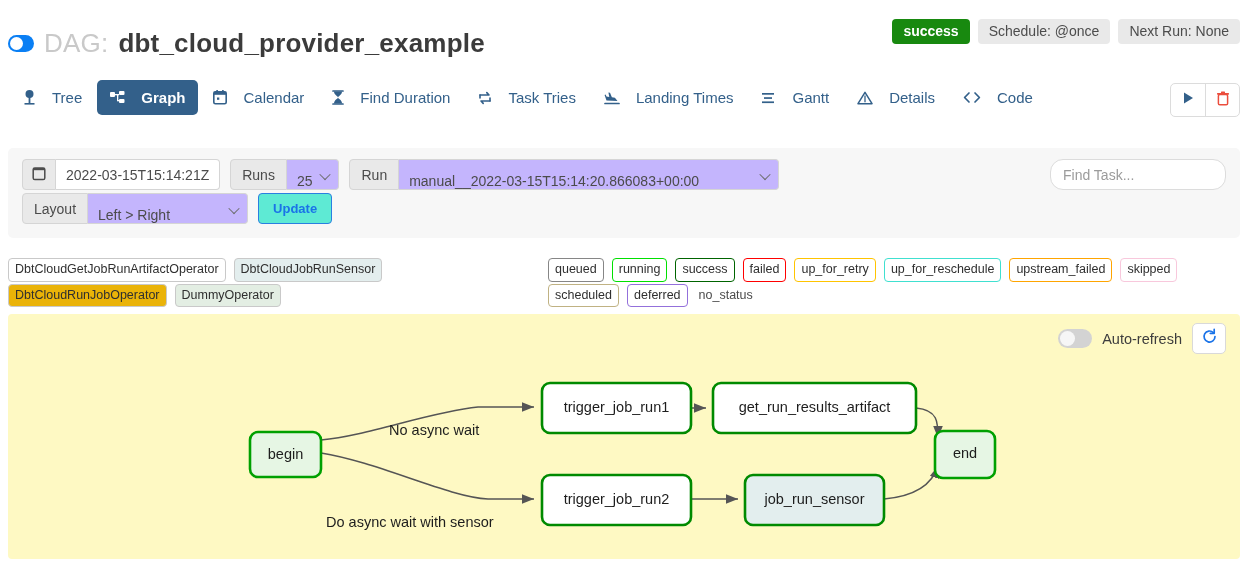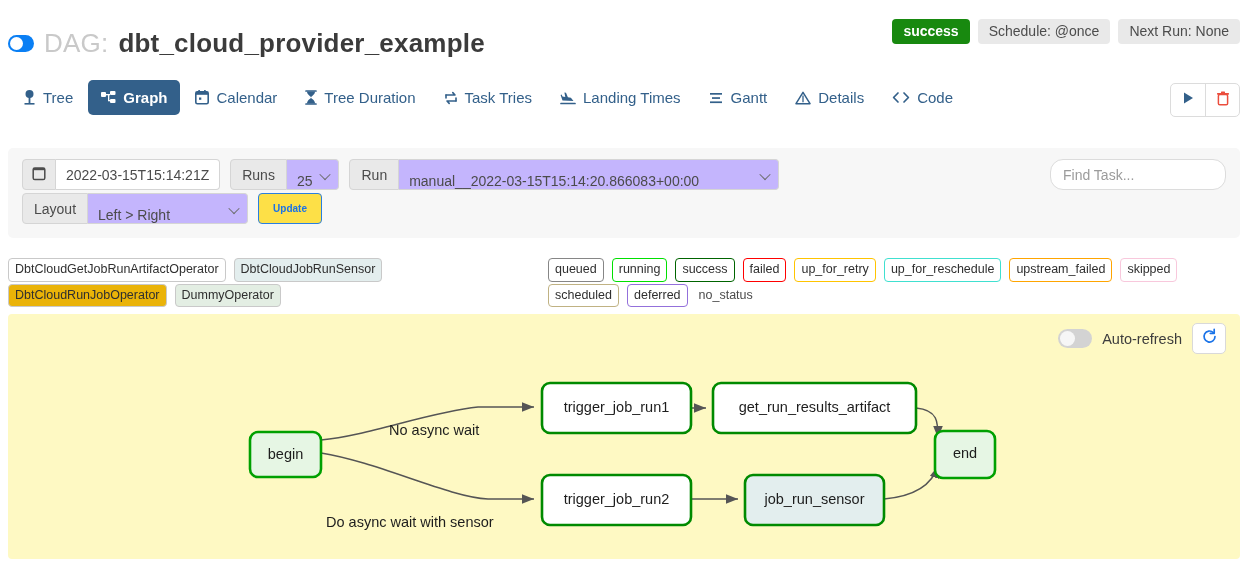--- a/index.html
+++ b/index.html
@@ -45,21 +45,21 @@
   }
   .badge-success { background: #18890f; color: #ffffff; font-weight: bold; }
   .badge-muted { background: #e9e9e9; color: #4c4c4c; }
 
   
   .tabbar {
     position: absolute; left: 0; top: 80px; width: 1248px; height: 52px;
   }
   .tabs { position: absolute; left: 10px; top: 0; display: flex; align-items: center; gap: 2px; }
   .tab {
-    display: flex; align-items: center; gap: 7px;
+    display: flex; align-items: center; gap: 16px;
     padding: 9px 13px; border-radius: 5px; cursor: pointer;
     font-size: 15px; color: #33608a; white-space: nowrap;
   }
   .tab.active { background: #33608a; color: #ffffff; font-weight: bold; }
   .tab svg { display: block; }
   .tab-actions {
     position: absolute; right: 8px; top: 3px;
     display: flex; border: 1px solid #dcdcdc; border-radius: 5px; overflow: hidden;
     background: #fff;
   }
@@ -96,22 +96,22 @@
     white-space: nowrap; cursor: pointer;
   }
   .selectish::after {
     content: ""; position: absolute; right: 9px; top: 12px;
     width: 7px; height: 7px; border-right: 1.6px solid #6d6d6d; border-bottom: 1.6px solid #6d6d6d;
     transform: rotate(45deg) translate(-1px,-1px);
   }
   .gap { width: 10px; }
   .btn-update {
     height: 31px; margin-left: 10px; padding: 0 14px;
-    border: 1px solid #2a7fe0; border-radius: 4px; background: #fde047;
-    color: #1a73e8; font-size: 10px; font-weight: bold; cursor: pointer;
+    border: 1px solid #2a7fe0; border-radius: 4px; background: #5eead4;
+    color: #1a73e8; font-size: 13px; font-weight: bold; cursor: pointer;
     display: flex; align-items: center; font-family: "Liberation Sans", sans-serif;
   }
   .find-task {
     position: absolute; right: 14px; top: 11px; width: 176px; height: 31px;
     background: #ffffff; border: 1px solid #dcdcdc; border-radius: 13px;
     display: flex; align-items: center; padding: 0 12px;
     font-size: 14px; color: #9b9b9b;
   }
 
   
@@ -219,21 +219,21 @@
       <span>Calendar</span>
     </div>
 
     <div class="tab">
       <span>
         <svg width="12" height="15" viewBox="0 0 12 15">
             <path d="M1 1h10M1 14h10" stroke="#33608a" stroke-width="1.7" stroke-linecap="round"></path>
             <path d="M2 1.6c0 3.5 4 4.6 4 5.9 0 1.3-4 2.4-4 5.9h8c0-3.5-4-4.6-4-5.9 0-1.3 4-2.4 4-5.9z" fill="#33608a"></path>
           </svg>
       </span>
-      <span>Tree Duration</span>
+      <span>Find Duration</span>
     </div>
 
     <div class="tab">
       <span>
         <svg width="14" height="14" viewBox="0 0 14 14">
             <path d="M2 4h9l-2.2-2.4M12 10H3l2.2 2.4" fill="none" stroke="#33608a" stroke-width="1.6" stroke-linecap="round" stroke-linejoin="round"></path>
             <path d="M2 4v3M12 10V7" stroke="#33608a" stroke-width="1.6" stroke-linecap="round"></path>
           </svg>
       </span>
       <span>Task Tries</span>

